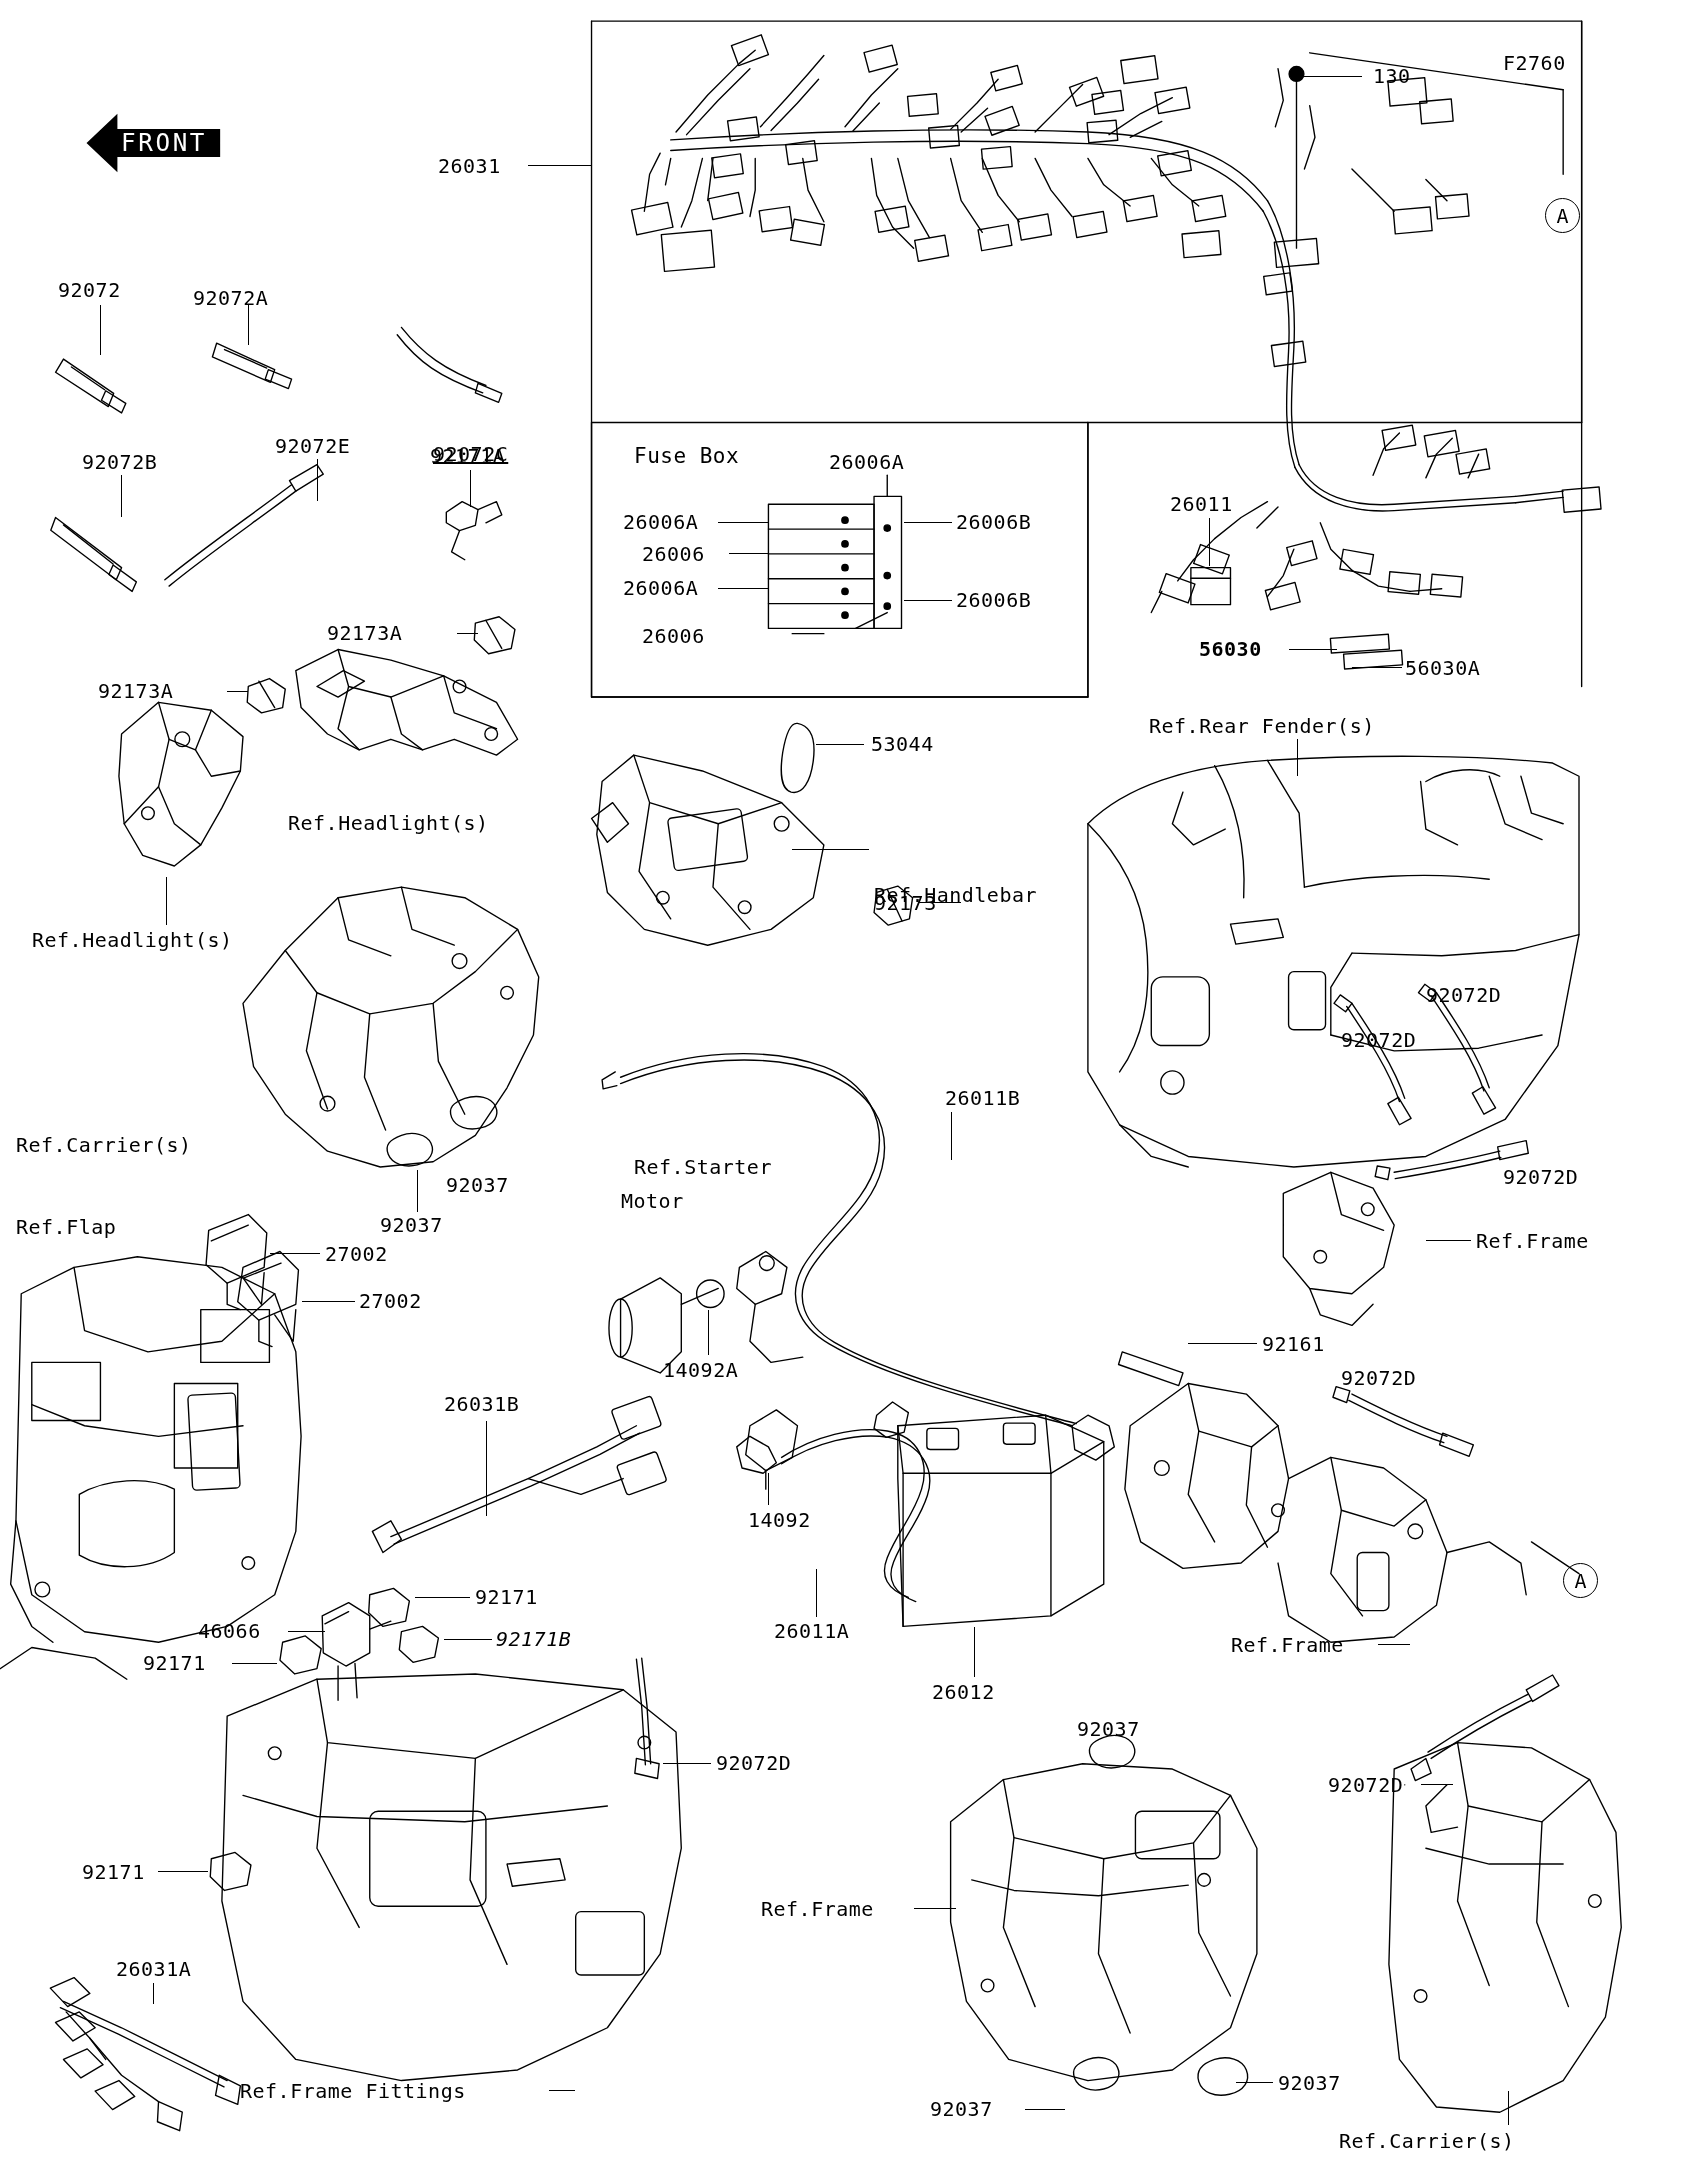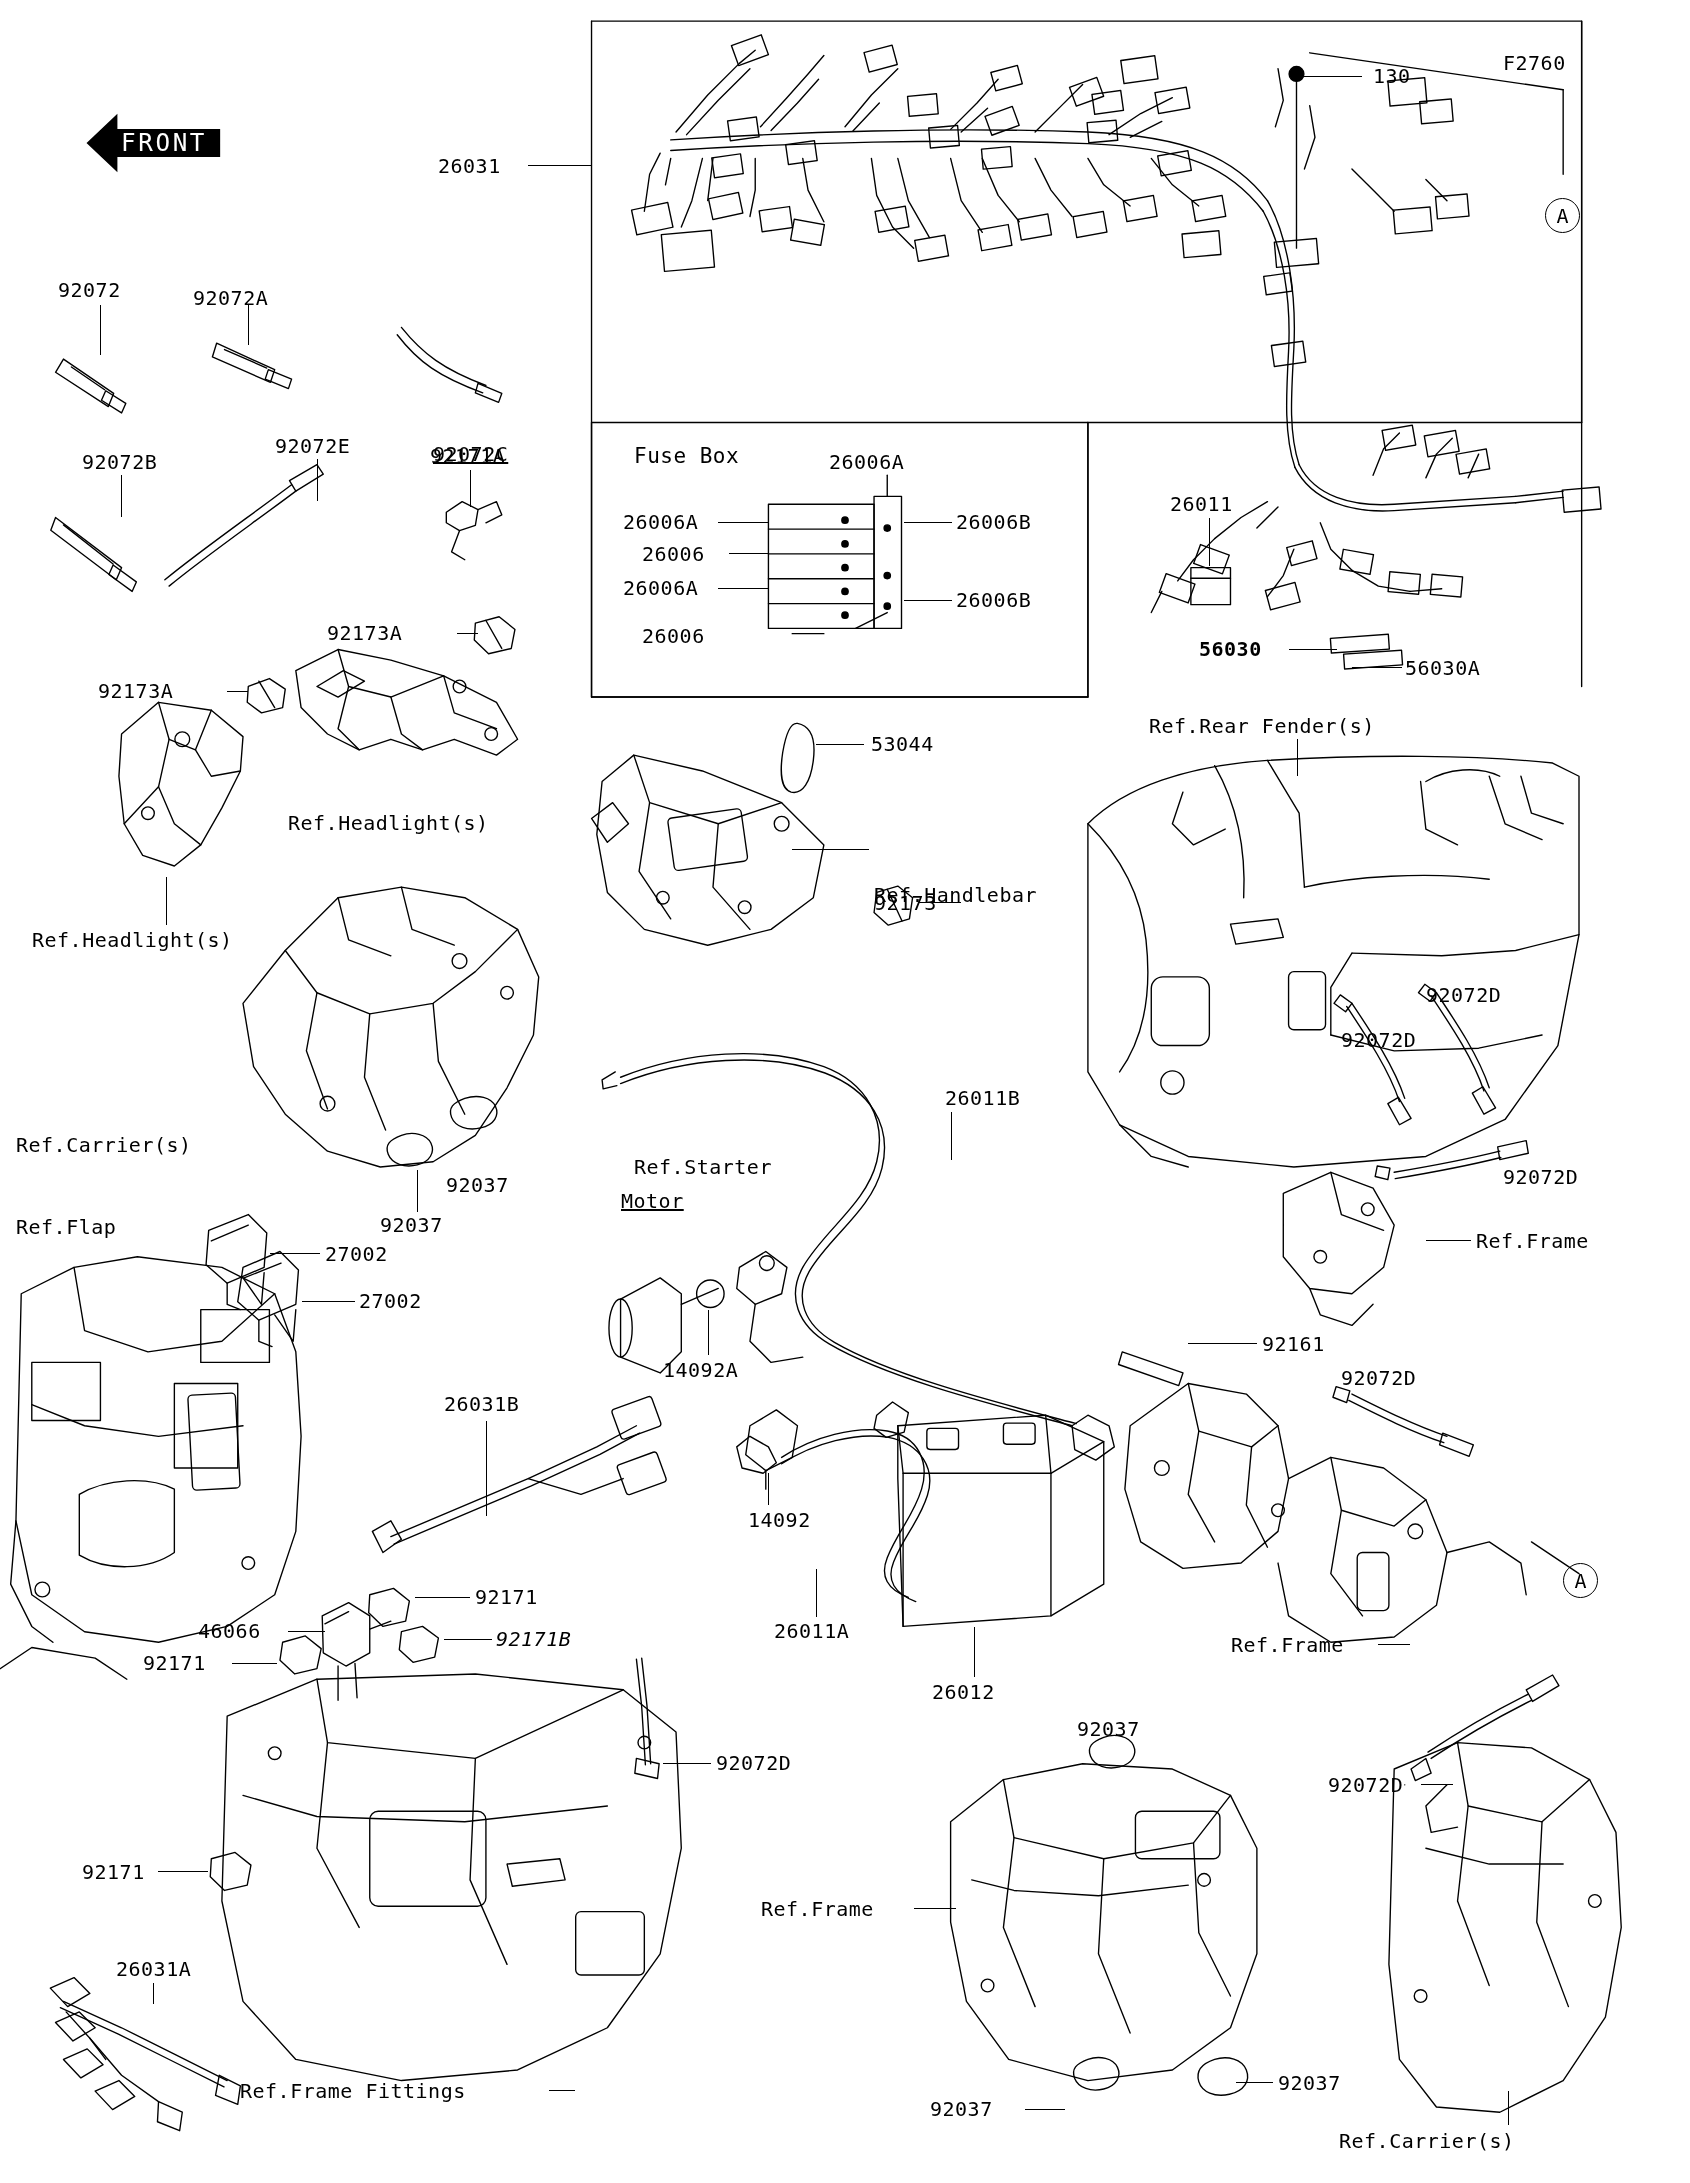--- a/index.html
+++ b/index.html
@@ -558,21 +558,21 @@
   <div class="leader v" style="left:417px; top:1170px; height:42px;"></div>
 
   <div class="lbl ref" style="left:16px; top:1217px;">Ref.Flap</div>
 
   <div class="lbl" style="left:325px; top:1244px;">27002</div>
   <div class="leader h" style="left:270px; top:1253px; width:50px;"></div>
   <div class="lbl" style="left:359px; top:1291px;">27002</div>
   <div class="leader h" style="left:302px; top:1301px; width:53px;"></div>
 
   <div class="lbl ref" style="left:586px; top:1157px;margin-left:48px;">Ref.Starter</div>
-  <div class="lbl ref" style="left:621px; top:1191px;text-decoration:underline;">Motor</div>
+  <div class="lbl ref" style="left:621px; top:1191px;">Motor</div>
 
   <div class="lbl" style="left:945px; top:1088px;">26011B</div>
   <div class="leader v" style="left:951px; top:1112px; height:48px;"></div>
 
   <div class="lbl" style="left:663px; top:1360px;text-align:center;">14092A</div>
   <div class="leader v" style="left:708px; top:1310px; height:45px;"></div>
 
   <div class="lbl" style="left:748px; top:1510px;">14092</div>
   <div class="leader v" style="left:768px; top:1473px; height:32px;"></div>
 

